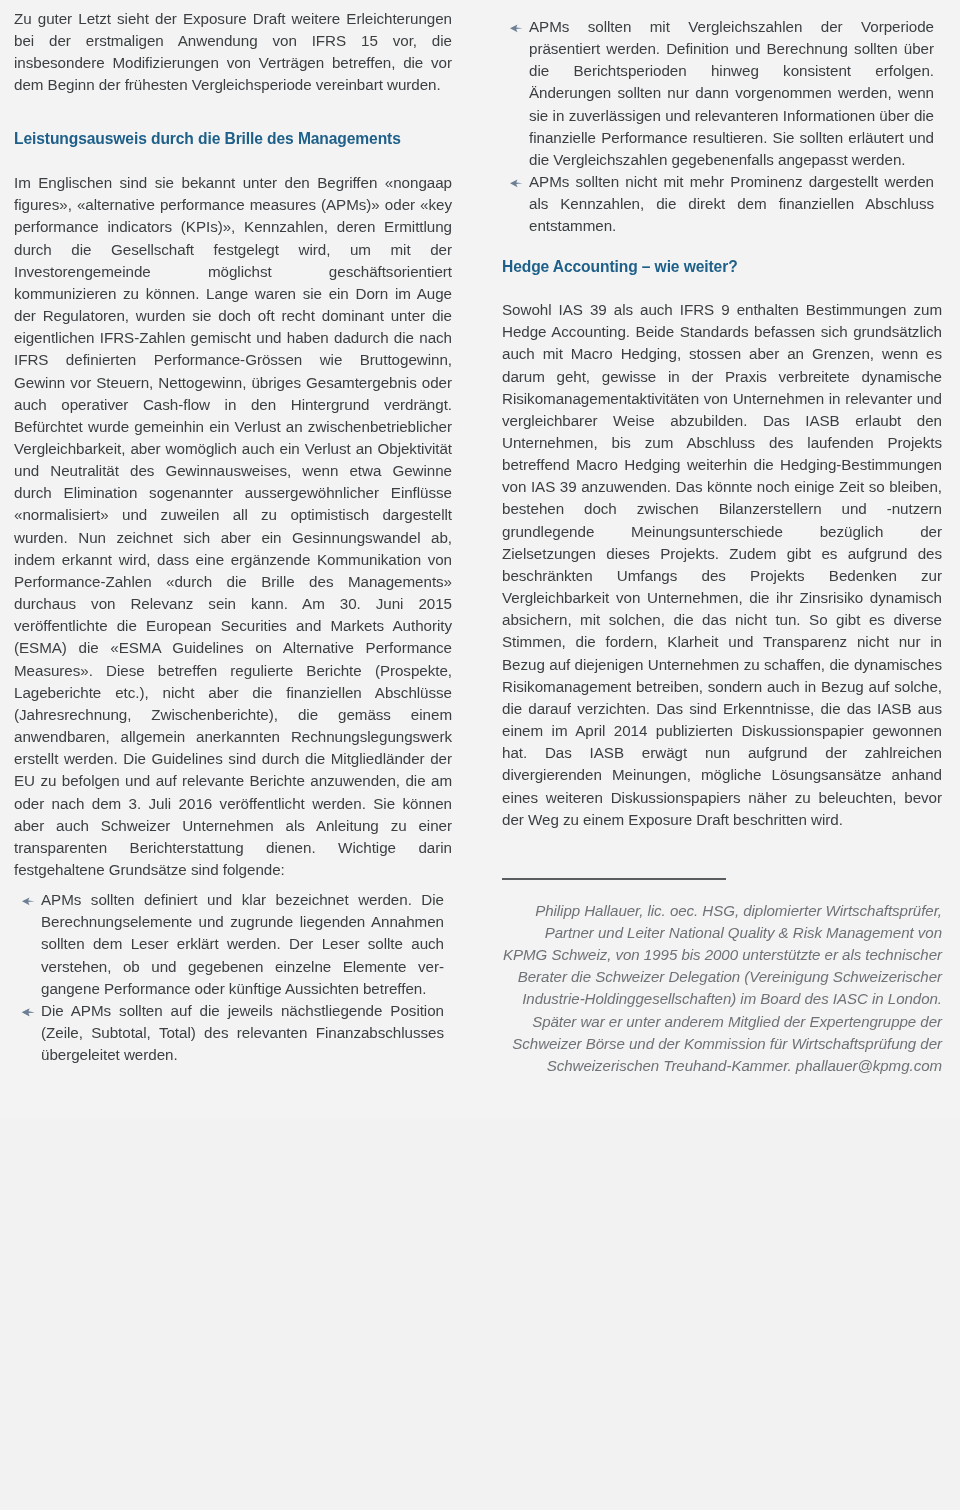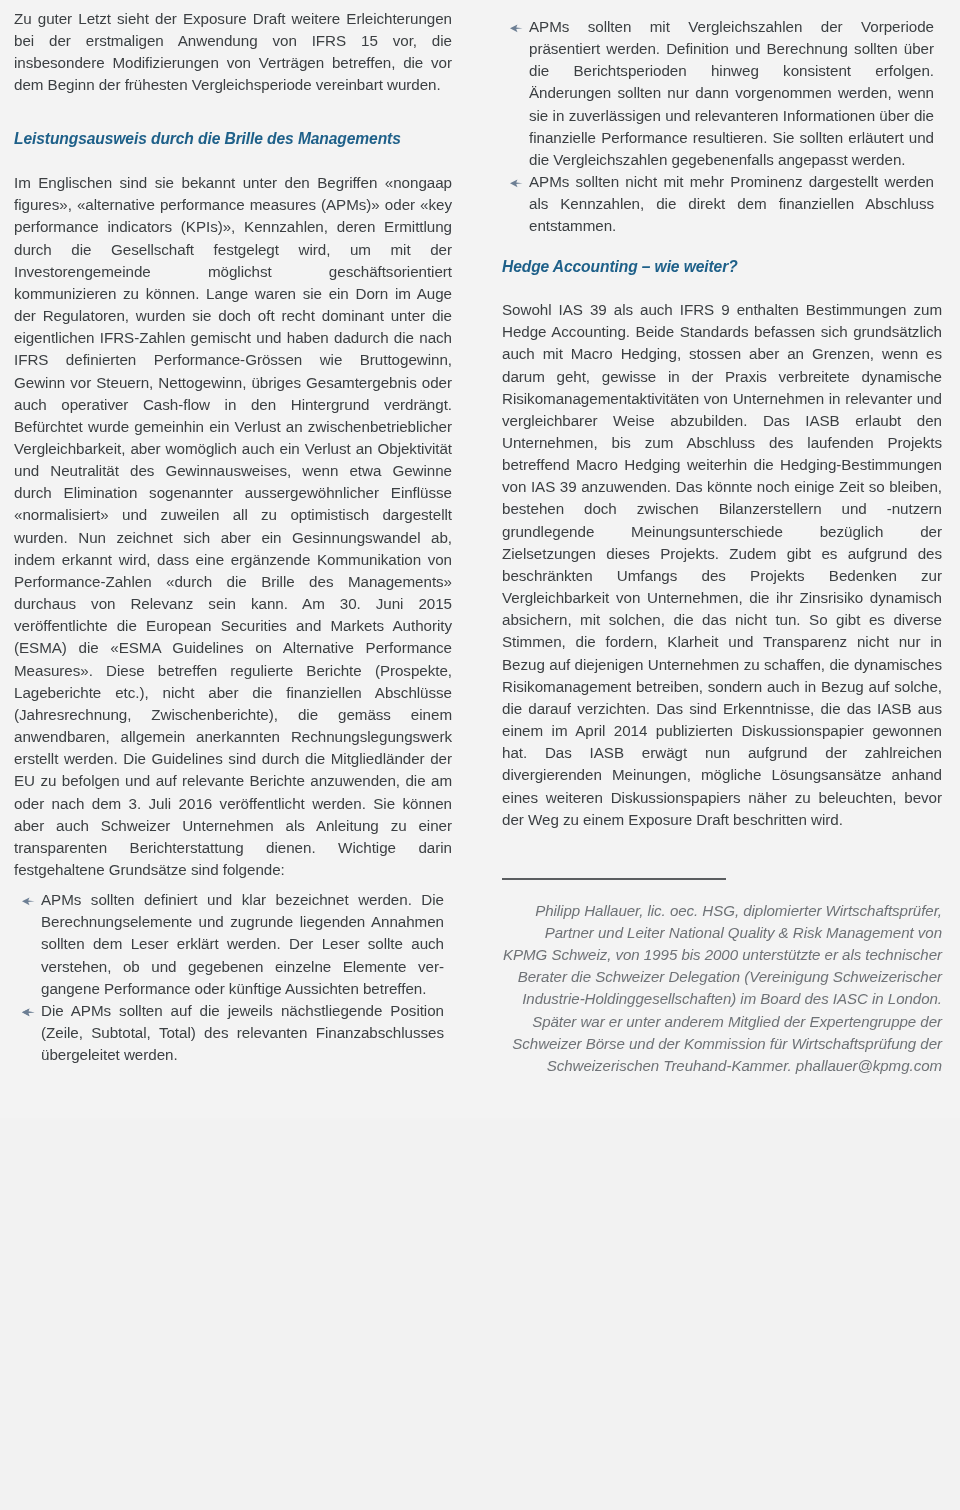--- a/index.html
+++ b/index.html
@@ -48,21 +48,21 @@
     margin-top: 22px;
   }
   h2.heading {
     margin: 0;
     font-size: 15.6px;
     line-height: 22.5px;
     font-weight: bold;
     color: #1e6089;
     letter-spacing: -0.1px;
   }
-  .heading-block { margin: 31px 0 22px 0; font-style: italic; }
+  .heading-block { margin: 31px 0 22px 0; }
   .heading-block.tight { margin: 18px 0 21px 0; }
 
   ul.bullets {
     list-style: none;
     margin: 8px;
     padding: 0;
   }
   ul.bullets li {
     position: relative;
     padding-left: 19px;

